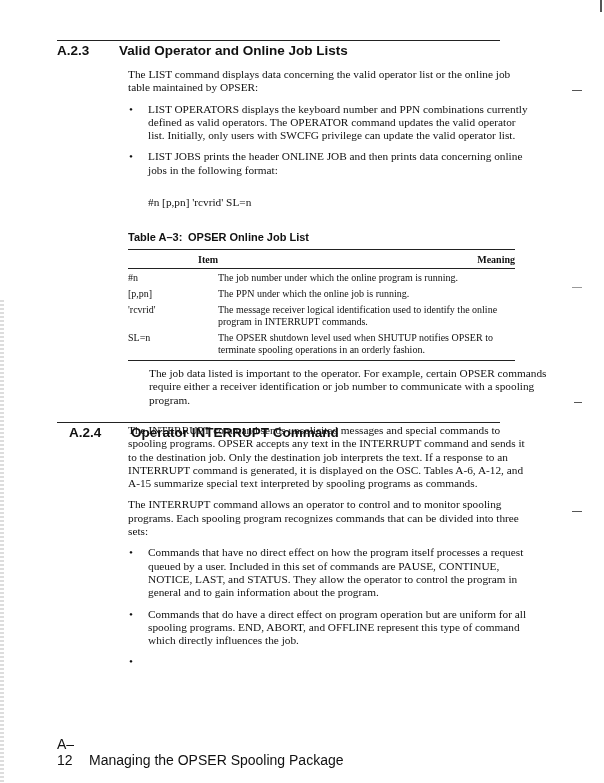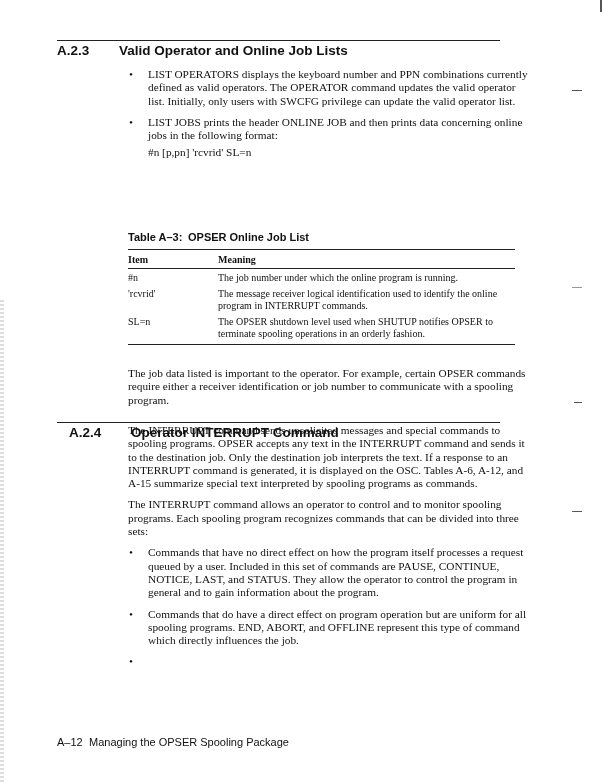--- a/index.html
+++ b/index.html
@@ -5,49 +5,50 @@
   html, body { margin: 0; padding: 0; background: #ffffff; }
   body { width: 604px; height: 783px; position: relative; overflow: hidden; color: #111; }
   .rule { position: absolute; height: 1px; background: #222; }
   .sec-head { position: absolute; font-family: "Liberation Sans", "DejaVu Sans", sans-serif; font-weight: bold; font-size: 13.5px; color: #111; }
   .sec-head .num { display: inline-block; width: 62px; }
   .body-text { position: absolute; left: 128px; width: 400px; font-family: "Liberation Serif", "DejaVu Serif", serif; font-size: 11.3px; line-height: 13.3px; color: #111; }
   .para { margin: 0 0 8px 0; }
   .bullets { list-style: none; margin: 0; padding: 0; }
   .bullets li { position: relative; padding-left: 20px; margin-bottom: 8px; }
   .bullets li .dot { position: absolute; left: 1px; top: 0; }
-  .code-line { padding-left: 20px; margin-top: 4px; }
+  .code-line { padding-left: 20px; margin-top: 19px; }
   .table-caption { position: absolute; left: 128px; top: 231px; font-family: "Liberation Sans", "DejaVu Sans", sans-serif; font-weight: bold; font-size: 11px; }
   .table-caption .lbl { display: inline-block; width: 60px; }
   table.jobs { position: absolute; left: 128px; top: 249px; width: 387px; border-collapse: collapse; font-family: "Liberation Serif", "DejaVu Serif", serif; font-size: 10px; line-height: 12px; }
-  table.jobs th { text-align: left; font-weight: bold; padding: 4px 0 2px 0; border-top: 1px solid #222; border-bottom: 1px solid #222; }
+  table.jobs th { text-align: right; font-weight: bold; padding: 4px 0 2px 0; border-top: 1px solid #222; border-bottom: 1px solid #222; }
   table.jobs td { vertical-align: top; padding: 3px 0 1px 0; }
   table.jobs tr:last-child td { padding-bottom: 4px; border-bottom: 1px solid #222; margin-top: 33px; }
   table.jobs .c1 { width: 90px; }
-  .footer { position: absolute; left: 57px; top: 736px; font-family: "Liberation Sans", "DejaVu Sans", sans-serif; font-size: 11px; }
+  .footer { position: absolute; left: 57px; top: 736px; font-family: "Liberation Sans", "DejaVu Sans", sans-serif; font-size: 14px; }
   .footer .pg { display: inline-block; width: 32px; }
   .margin-mark { position: absolute; background: #555; }
   .scan-edge { position: absolute; left: 0; top: 300px; width: 4px; height: 483px; background: repeating-linear-gradient(#ddd 0 2px, #fff 2px 4px); }
 </style>
 </head>
 <body>
 
 <div class="scan-edge"></div>
 <div class="margin-mark" style="left:600px; top:0; width:2px; height:12px;"></div>
 <div class="margin-mark" style="left:572px; top:90px; width:10px; height:1px;"></div>
 <div class="margin-mark" style="left:572px; top:287px; width:10px; height:1px; background:#999;"></div>
 <div class="margin-mark" style="left:574px; top:402px; width:8px; height:1px;"></div>
 <div class="margin-mark" style="left:572px; top:511px; width:10px; height:1px;"></div>
 
 <div class="rule" style="left:57px; top:40px; width:443px;"></div>
 <div class="sec-head" style="left:57px; top:43px;">
   <span class="num">A.2.3</span><span>Valid Operator and Online Job Lists</span>
 </div>
 
 <div class="body-text" style="top:68px;">
+  <p class="para">The LIST command displays data concerning the valid operator list or the online job table maintained by OPSER:</p>
   <ul class="bullets">
     <li>
       <span class="dot">•</span>
       <span>LIST OPERATORS displays the keyboard number and PPN combinations currently defined as valid operators. The OPERATOR command updates the valid operator list. Initially, only users with SWCFG privilege can update the valid operator list.</span>
     </li>
     <li>
       <span class="dot">•</span>
       <span>LIST JOBS prints the header ONLINE JOB and then prints data concerning online jobs in the following format:</span>
       <div class="code-line" style="padding-left:0;">#n [p,pn] 'rcvrid' SL=n</div>
     </li>
@@ -64,31 +65,35 @@
       <th class="c1">Item</th>
       <th>Meaning</th>
     </tr>
   </thead>
   <tbody>
     <tr>
       <td class="c1">#n</td>
       <td>The job number under which the online program is running.</td>
     </tr>
     <tr>
+      <td class="c1">[p,pn]</td>
+      <td>The PPN under which the online job is running.</td>
+    </tr>
+    <tr>
       <td class="c1">'rcvrid'</td>
       <td>The message receiver logical identification used to identify the online program in INTERRUPT commands.</td>
     </tr>
     <tr>
       <td class="c1">SL=n</td>
       <td>The OPSER shutdown level used when SHUTUP notifies OPSER to terminate spooling operations in an orderly fashion.</td>
     </tr>
   </tbody>
 </table>
 
-<div class="body-text" style="top:367px;">
+<div class="body-text" style="top:367px;margin-left:21px;">
   <p class="para">The job data listed is important to the operator. For example, certain OPSER commands require either a receiver identification or job number to communicate with a spooling program.</p>
 </div>
 
 <div class="rule" style="left:57px; top:422px; width:443px;"></div>
 <div class="sec-head" style="left:69px; top:425px;">
   <span class="num">A.2.4</span><span>Operator INTERRUPT Command</span>
 </div>
 
 <div class="body-text" style="top:424px;">
   <p class="para">The INTERRUPT command sends unsolicited messages and special commands to spooling programs. OPSER accepts any text in the INTERRUPT command and sends it to the destination job. Only the destination job interprets the text. If a response to an INTERRUPT command is generated, it is displayed on the OSC. Tables A-6, A-12, and A-15 summarize special text interpreted by spooling programs as commands.</p>

